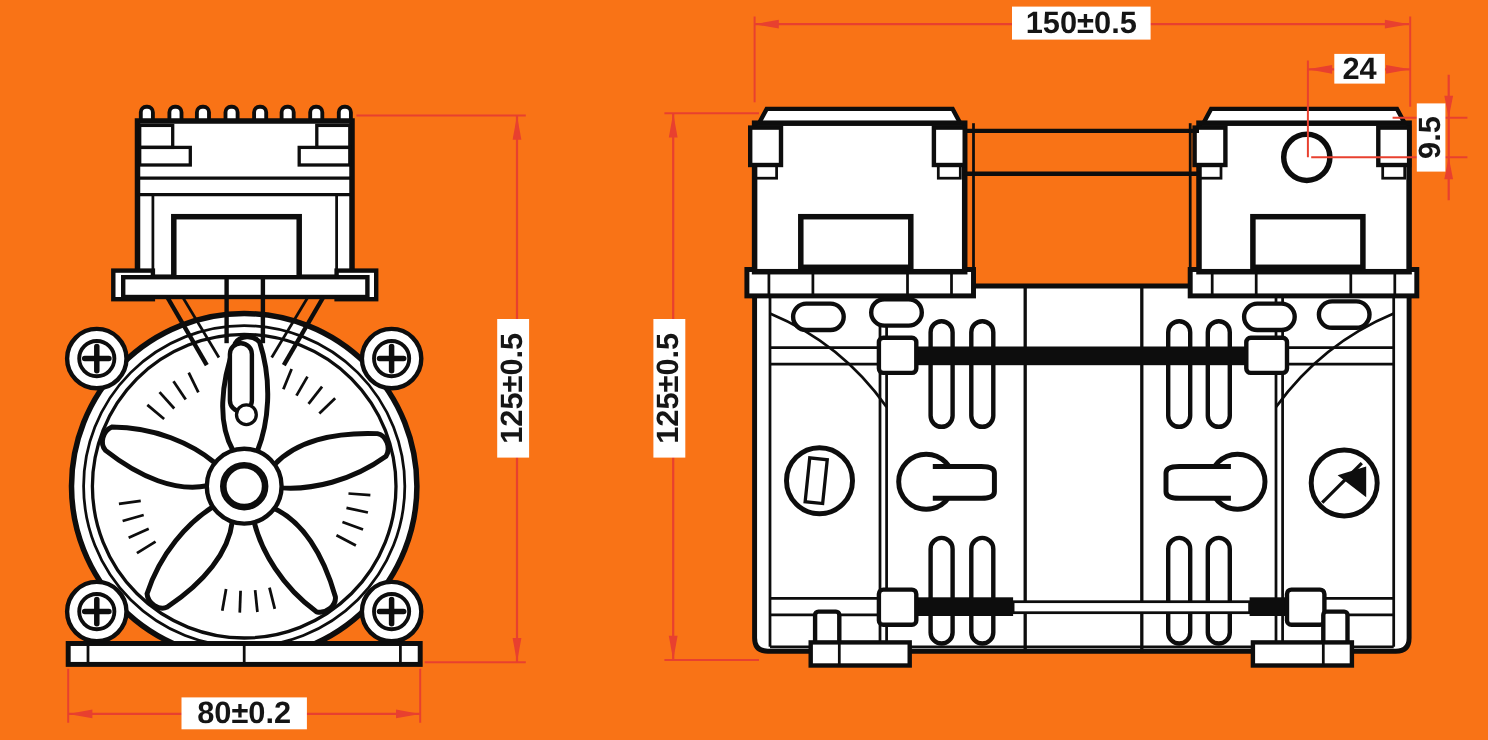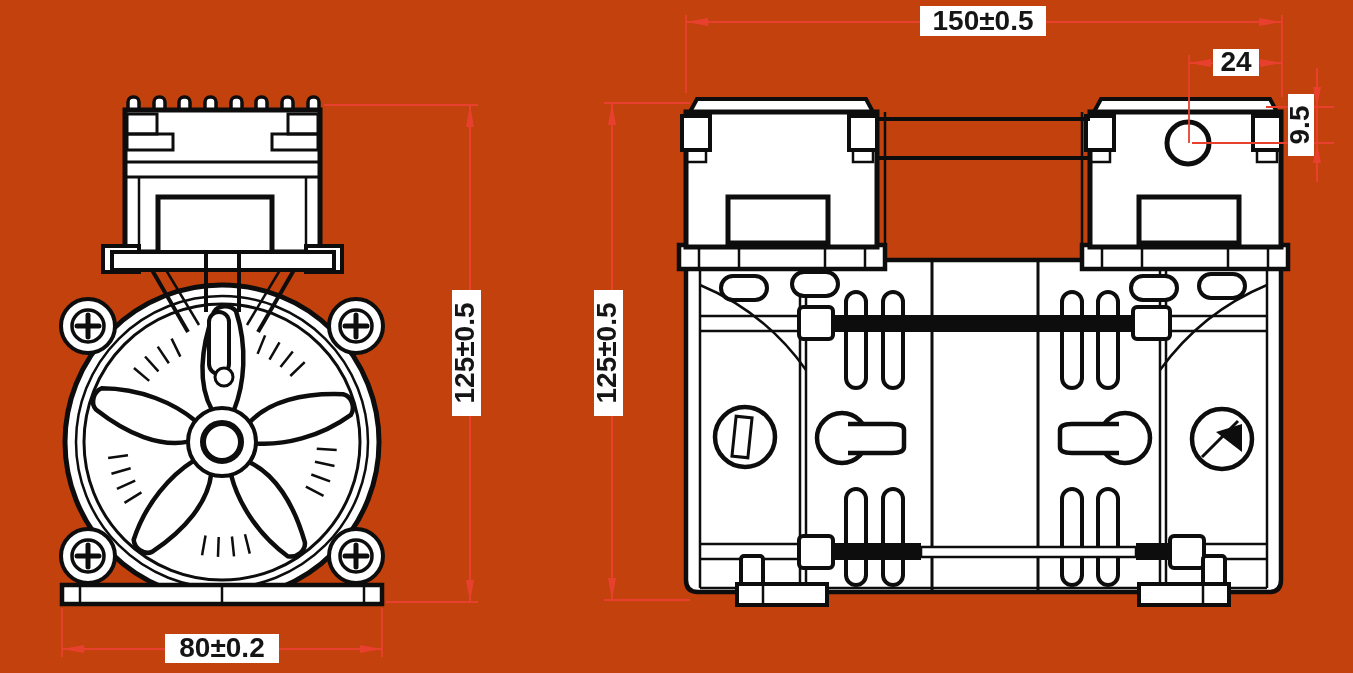--- a/index.html
+++ b/index.html
@@ -1,16 +1,16 @@
 <!DOCTYPE html>
 <html><head>
 <meta charset="utf-8">
 <style>
   html,body{margin:0;padding:0;background:#ffffff;}
-  .sheet{width:1353px;height:673px;background:#c2410c;position:relative;overflow:hidden;}
+  .sheet{width:1353px;height:673px;background:#f97316;position:relative;overflow:hidden;}
   svg{display:block;}
   .dim-text{
     font-family:"Liberation Sans", sans-serif;
     font-size:28px;
     font-weight:700;
     fill:#151515;
   }
   .blk{stroke:#0d0d0d;fill:none;}
   .blkf{stroke:#0d0d0d;fill:#ffffff;}
   .solid{fill:#0d0d0d;stroke:none;}

